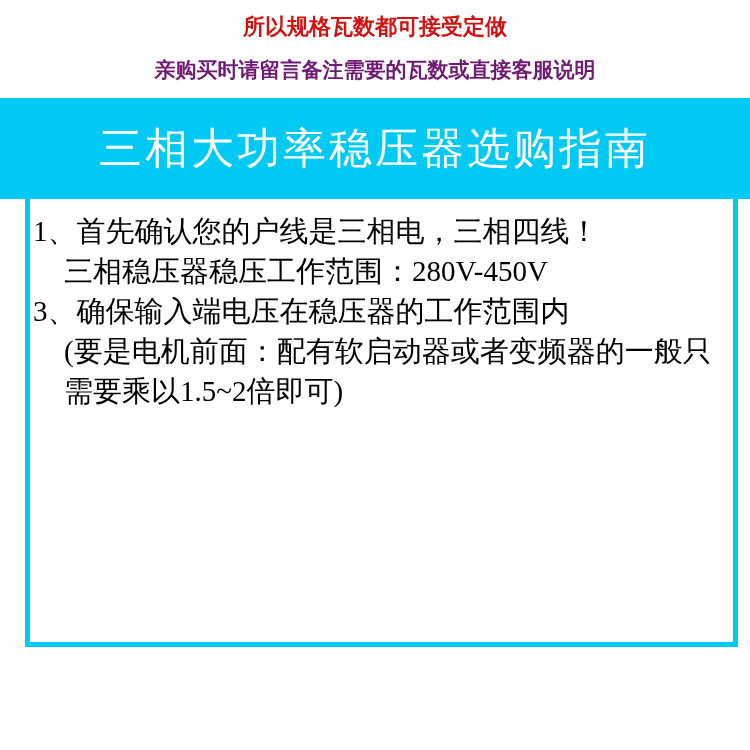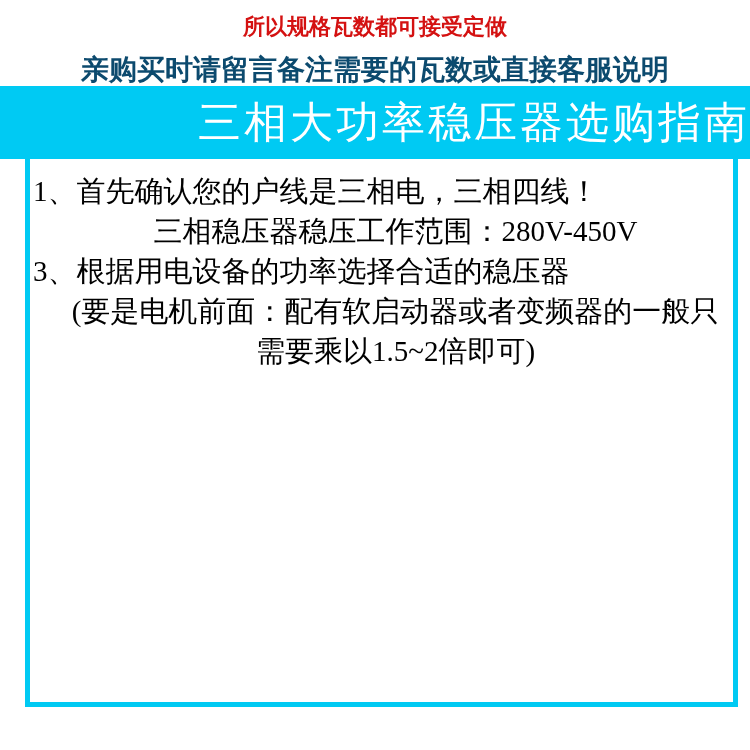--- a/index.html
+++ b/index.html
@@ -13,56 +13,56 @@
   .notice-red {
     margin-top: 14px;
     text-align: center;
     font-size: 22px;
     font-weight: bold;
     line-height: 26px;
   }
   .notice-black {
     margin-top: 17px;
     text-align: center;
-    color: #0c4a6e;
-    font-size: 28px;
+    color: #701a75;
+    font-size: 21px;
     font-weight: bold;
     line-height: 26px;
   }
   .banner {
-    margin-top: 3px;
-    height: 73px;
+    margin-top: 15px;
+    height: 101px;
     display: flex;
     align-items: center;
-    justify-content: flex-end;
+    justify-content: center;
   }
   .banner-title {
     color: #ffffff;
     font-size: 43px;
     font-weight: normal;
     letter-spacing: 3px;
     white-space: nowrap;
   }
   .guide-box {
     box-sizing: border-box;
     margin: 0 12px 0 25px;
-    height: 548px;
+    height: 448px;
     border: 5px solid #00caf3;
     border-top: none;
     background: #ffffff;
     padding: 12px 6px 0 3px;
     font-family: "Liberation Serif", "DejaVu Serif", serif;
     font-size: 29px;
     line-height: 40px;
     color: #000000;
     overflow: hidden;
   }
   .guide-box p { margin: 0; }
   .hang { padding-left: 31px; text-indent: -31px; }
-  .cont { padding-left: 31px; text-align: center; }
+  .cont { padding-left: 31px; }
   .num { white-space: pre; }
 </style>
 </head>
 <body>
 
 <div class="page">
 
   <div class="notice-red" style="color:#d41111;">所以规格瓦数都可接受定做</div>
 
   <div class="notice-black">亲购买时请留言备注需要的瓦数或直接客服说明</div>
@@ -75,19 +75,19 @@
 
     <div>
       <p class="hang"><span class="num">1、</span><span>首先确认您的户线是三相电，三相四线！</span></p>
     </div>
 
     <div>
       <p class="cont">三相稳压器稳压工作范围：280V-450V</p>
     </div>
 
     <div>
-      <p class="hang"><span class="num">3、</span><span>根据用电设备的功率选择合适的稳压器</span></p>
+      <p class="hang"><span class="num">3、</span><span>确保输入端电压在稳压器的工作范围内</span></p>
       <p class="cont">(要是电机前面：配有软启动器或者变频器的一般只需要乘以1.5~2倍即可)</p>
     </div>
 
   </div>
 
 </div>
 
 </body></html>

